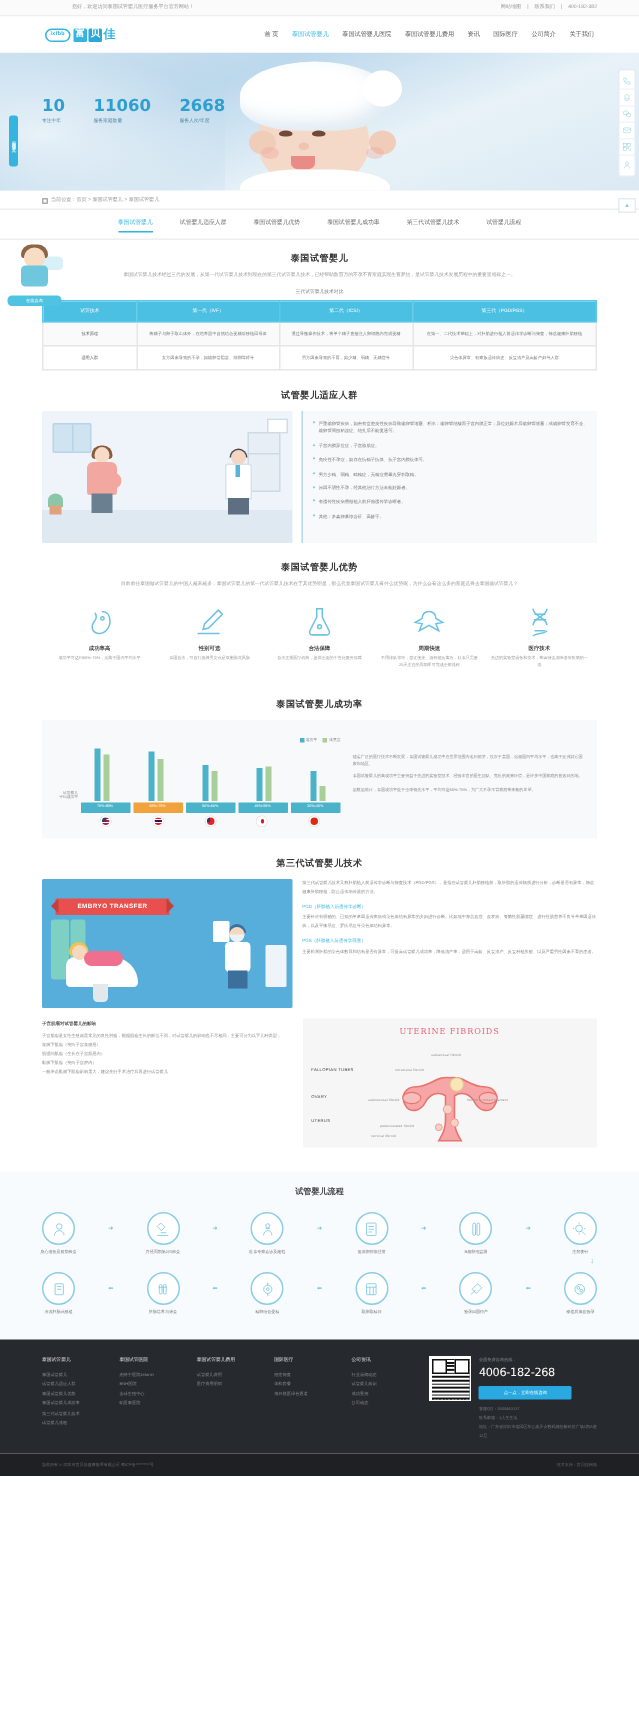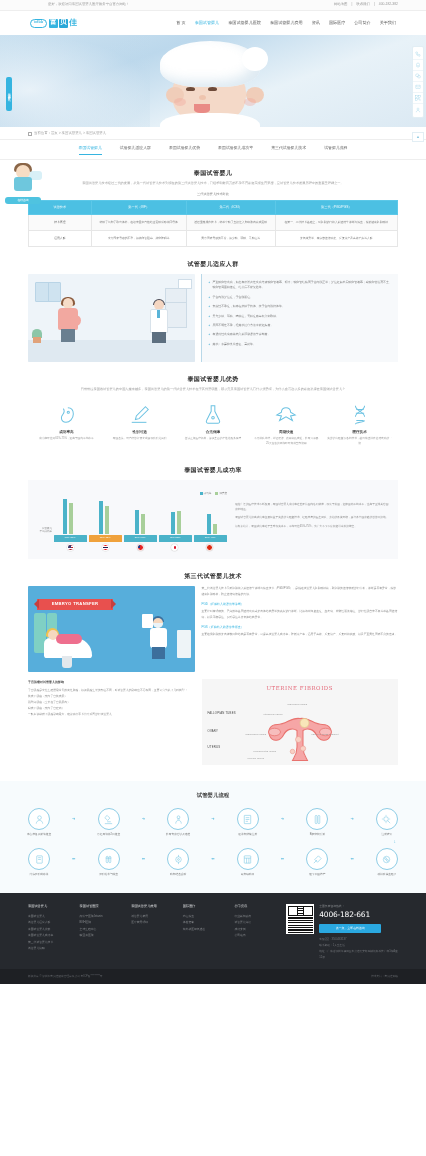--- a/index.html
+++ b/index.html
@@ -335,20 +335,34 @@
       <div class="hat"></div>
       <div class="eye l"></div>
         <div class="eye r"></div>
       <div class="nose"></div>
         <div class="cheek l"></div>
         <div class="cheek r"></div>
       <div class="mouth"></div>
         <div class="body"></div>
     </div>
     <div class="hero-tag">泰国试管婴儿</div>
+    <div class="hero-stats">
+      <div class="stat">
+        <div class="num">10</div>
+        <div class="lbl">专注十年</div>
+      </div>
+      <div class="stat">
+        <div class="num">11060</div>
+        <div class="lbl">服务家庭数量</div>
+      </div>
+      <div class="stat">
+        <div class="num">2668</div>
+        <div class="lbl">服务人次/年度</div>
+      </div>
+    </div>
   </div>
 
   <div class="crumbwrap">
     <div class="crumb">
       <span class="home-ic"></span>
       <span>当前位置：首页 &gt; 泰国试管婴儿 &gt; 泰国试管婴儿</span>
     </div>
   </div>
 
   <div class="subtabs">
@@ -779,21 +793,21 @@
         <a>成功案例</a>
         <a>公司动态</a>
       </div>
     </div>
     <div class="fright">
       <div class="qr">
           <div class="qr-in"></div>
         </div>
       <div class="fcontact">
         <div class="lbl">全国免费咨询热线：</div>
-        <div class="tel">4006-182-661</div>
+        <div class="tel">4006-182-268</div>
         <div class="fbtn">点一点，立即在线咨询</div>
         <div class="fmeta">
           <div>客服QQ：3500463137</div>
           <div>联系邮箱：1人生生活</div>
           <div>地址：广东省深圳市福田区车公庙天安数码城创新科技广场1期A座12层</div>
         </div>
       </div>
     </div>
   </div>
 

